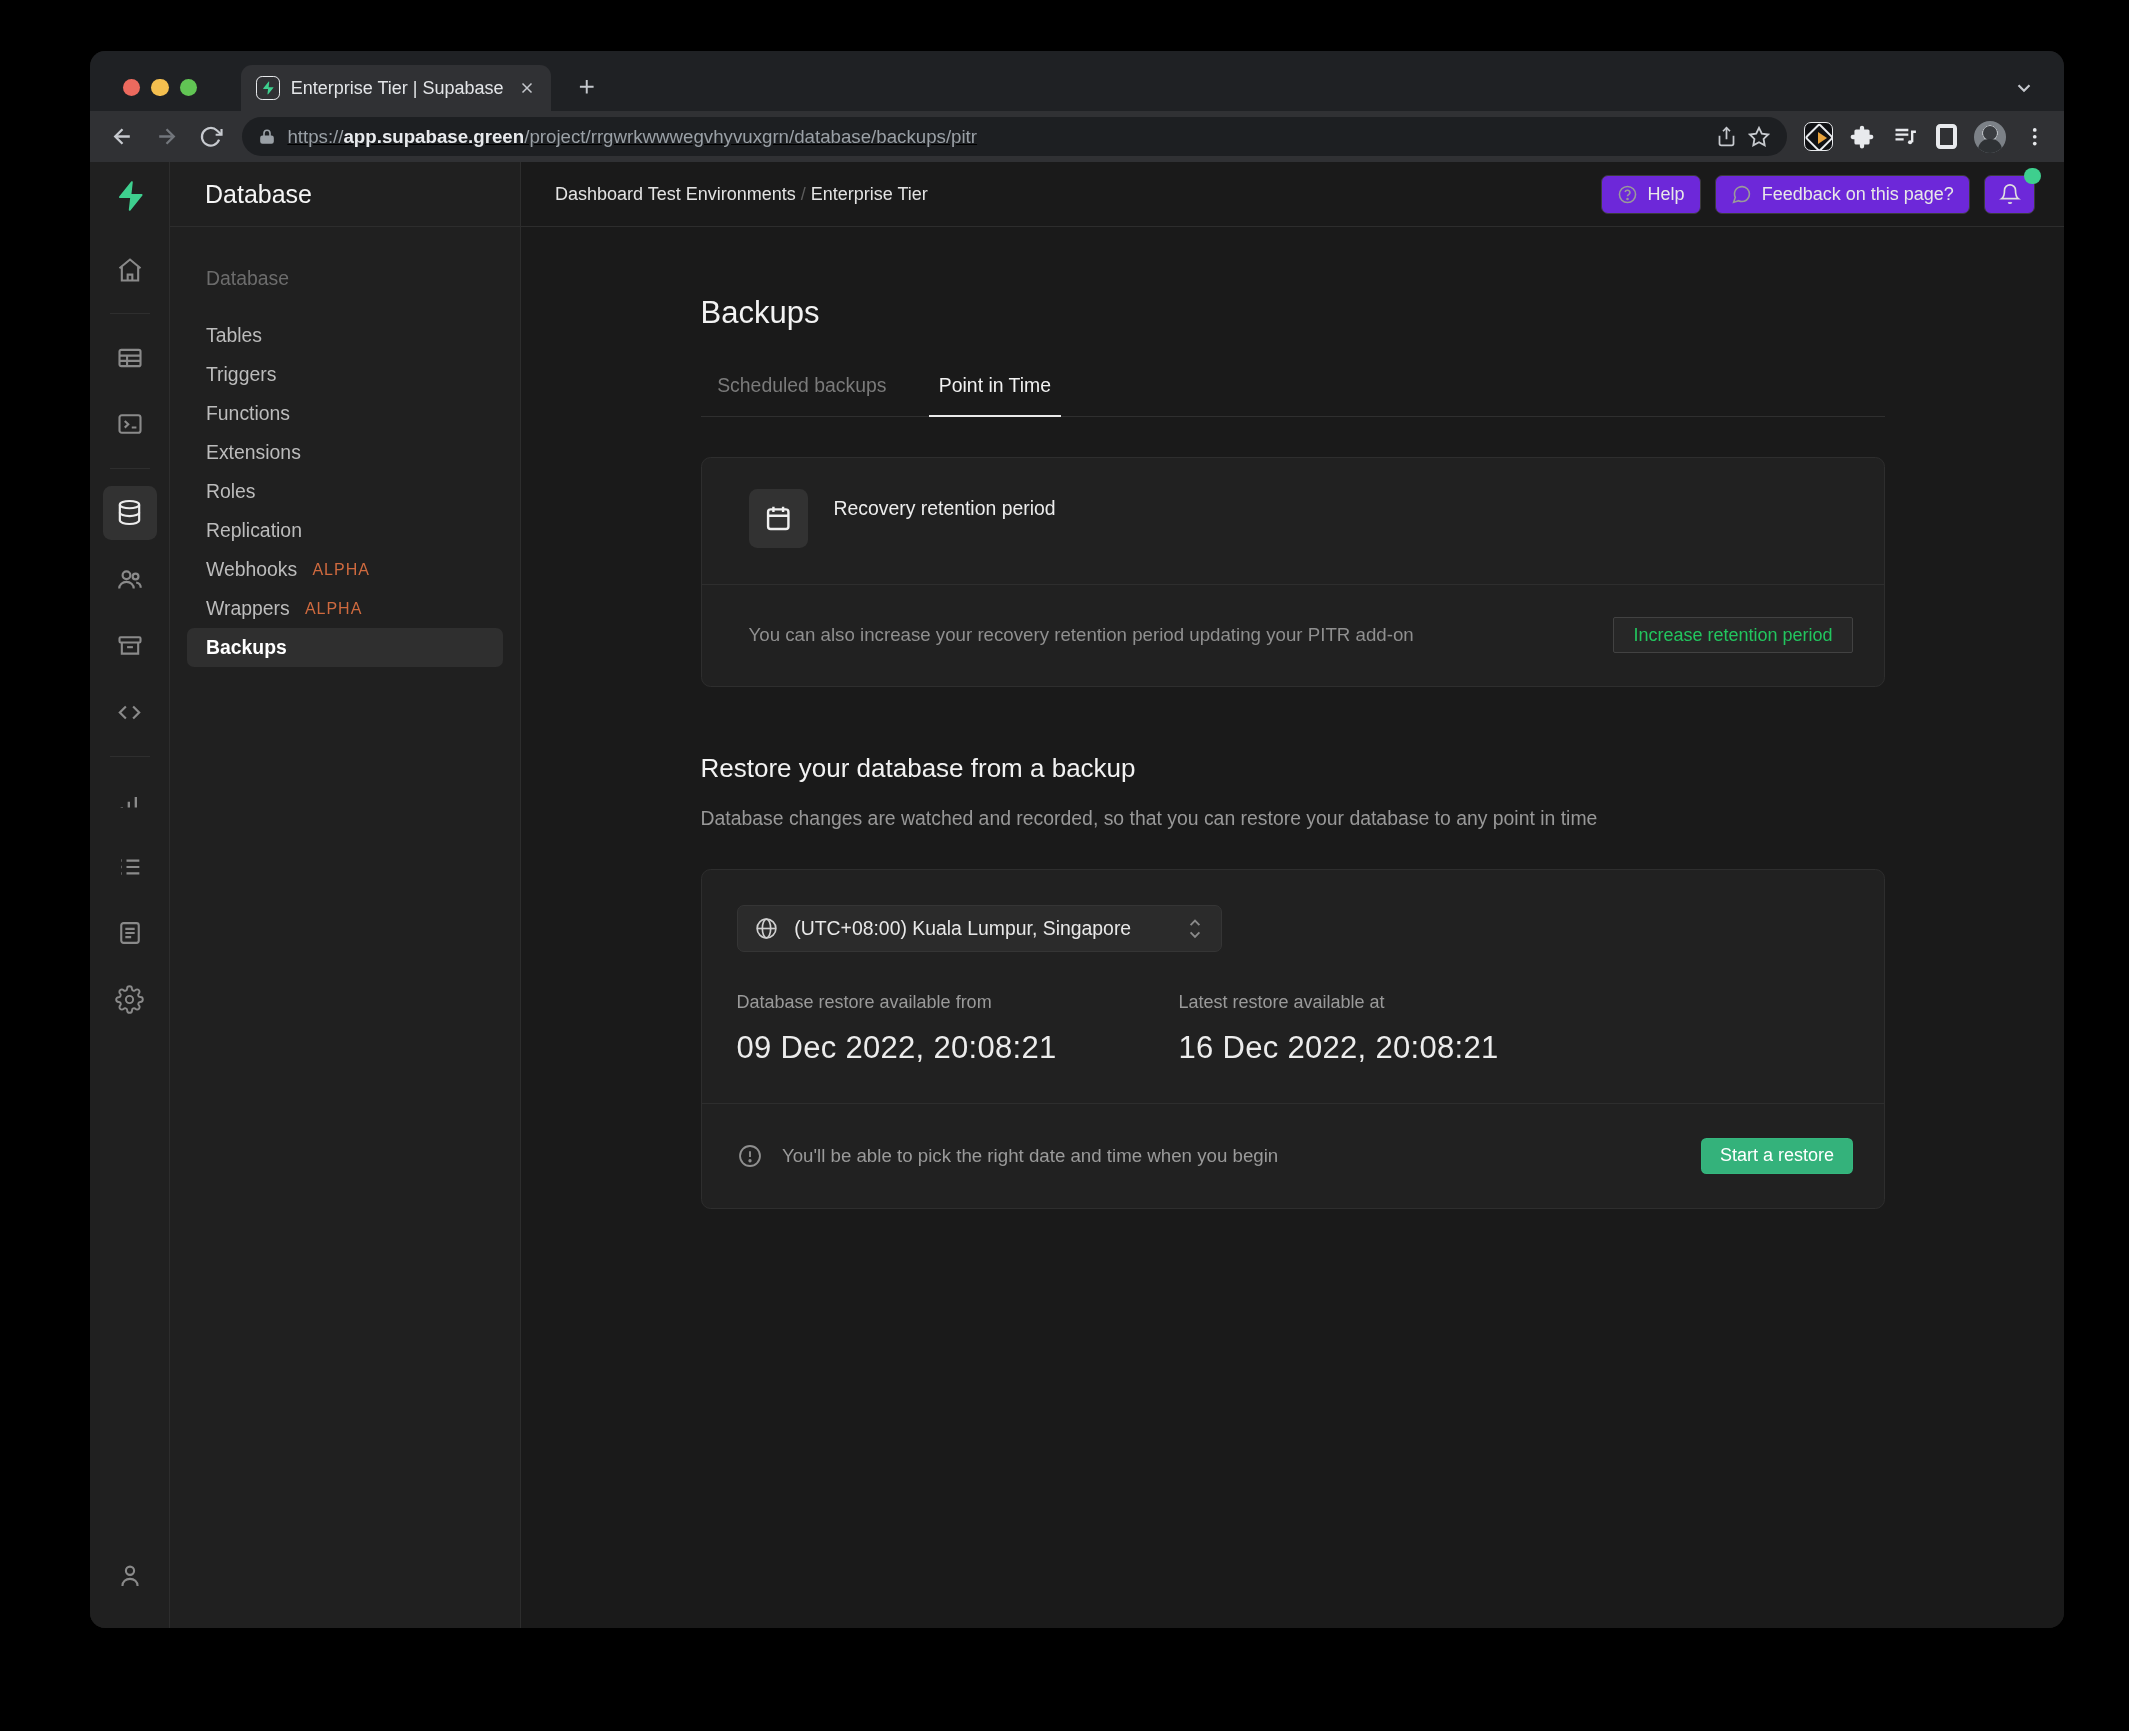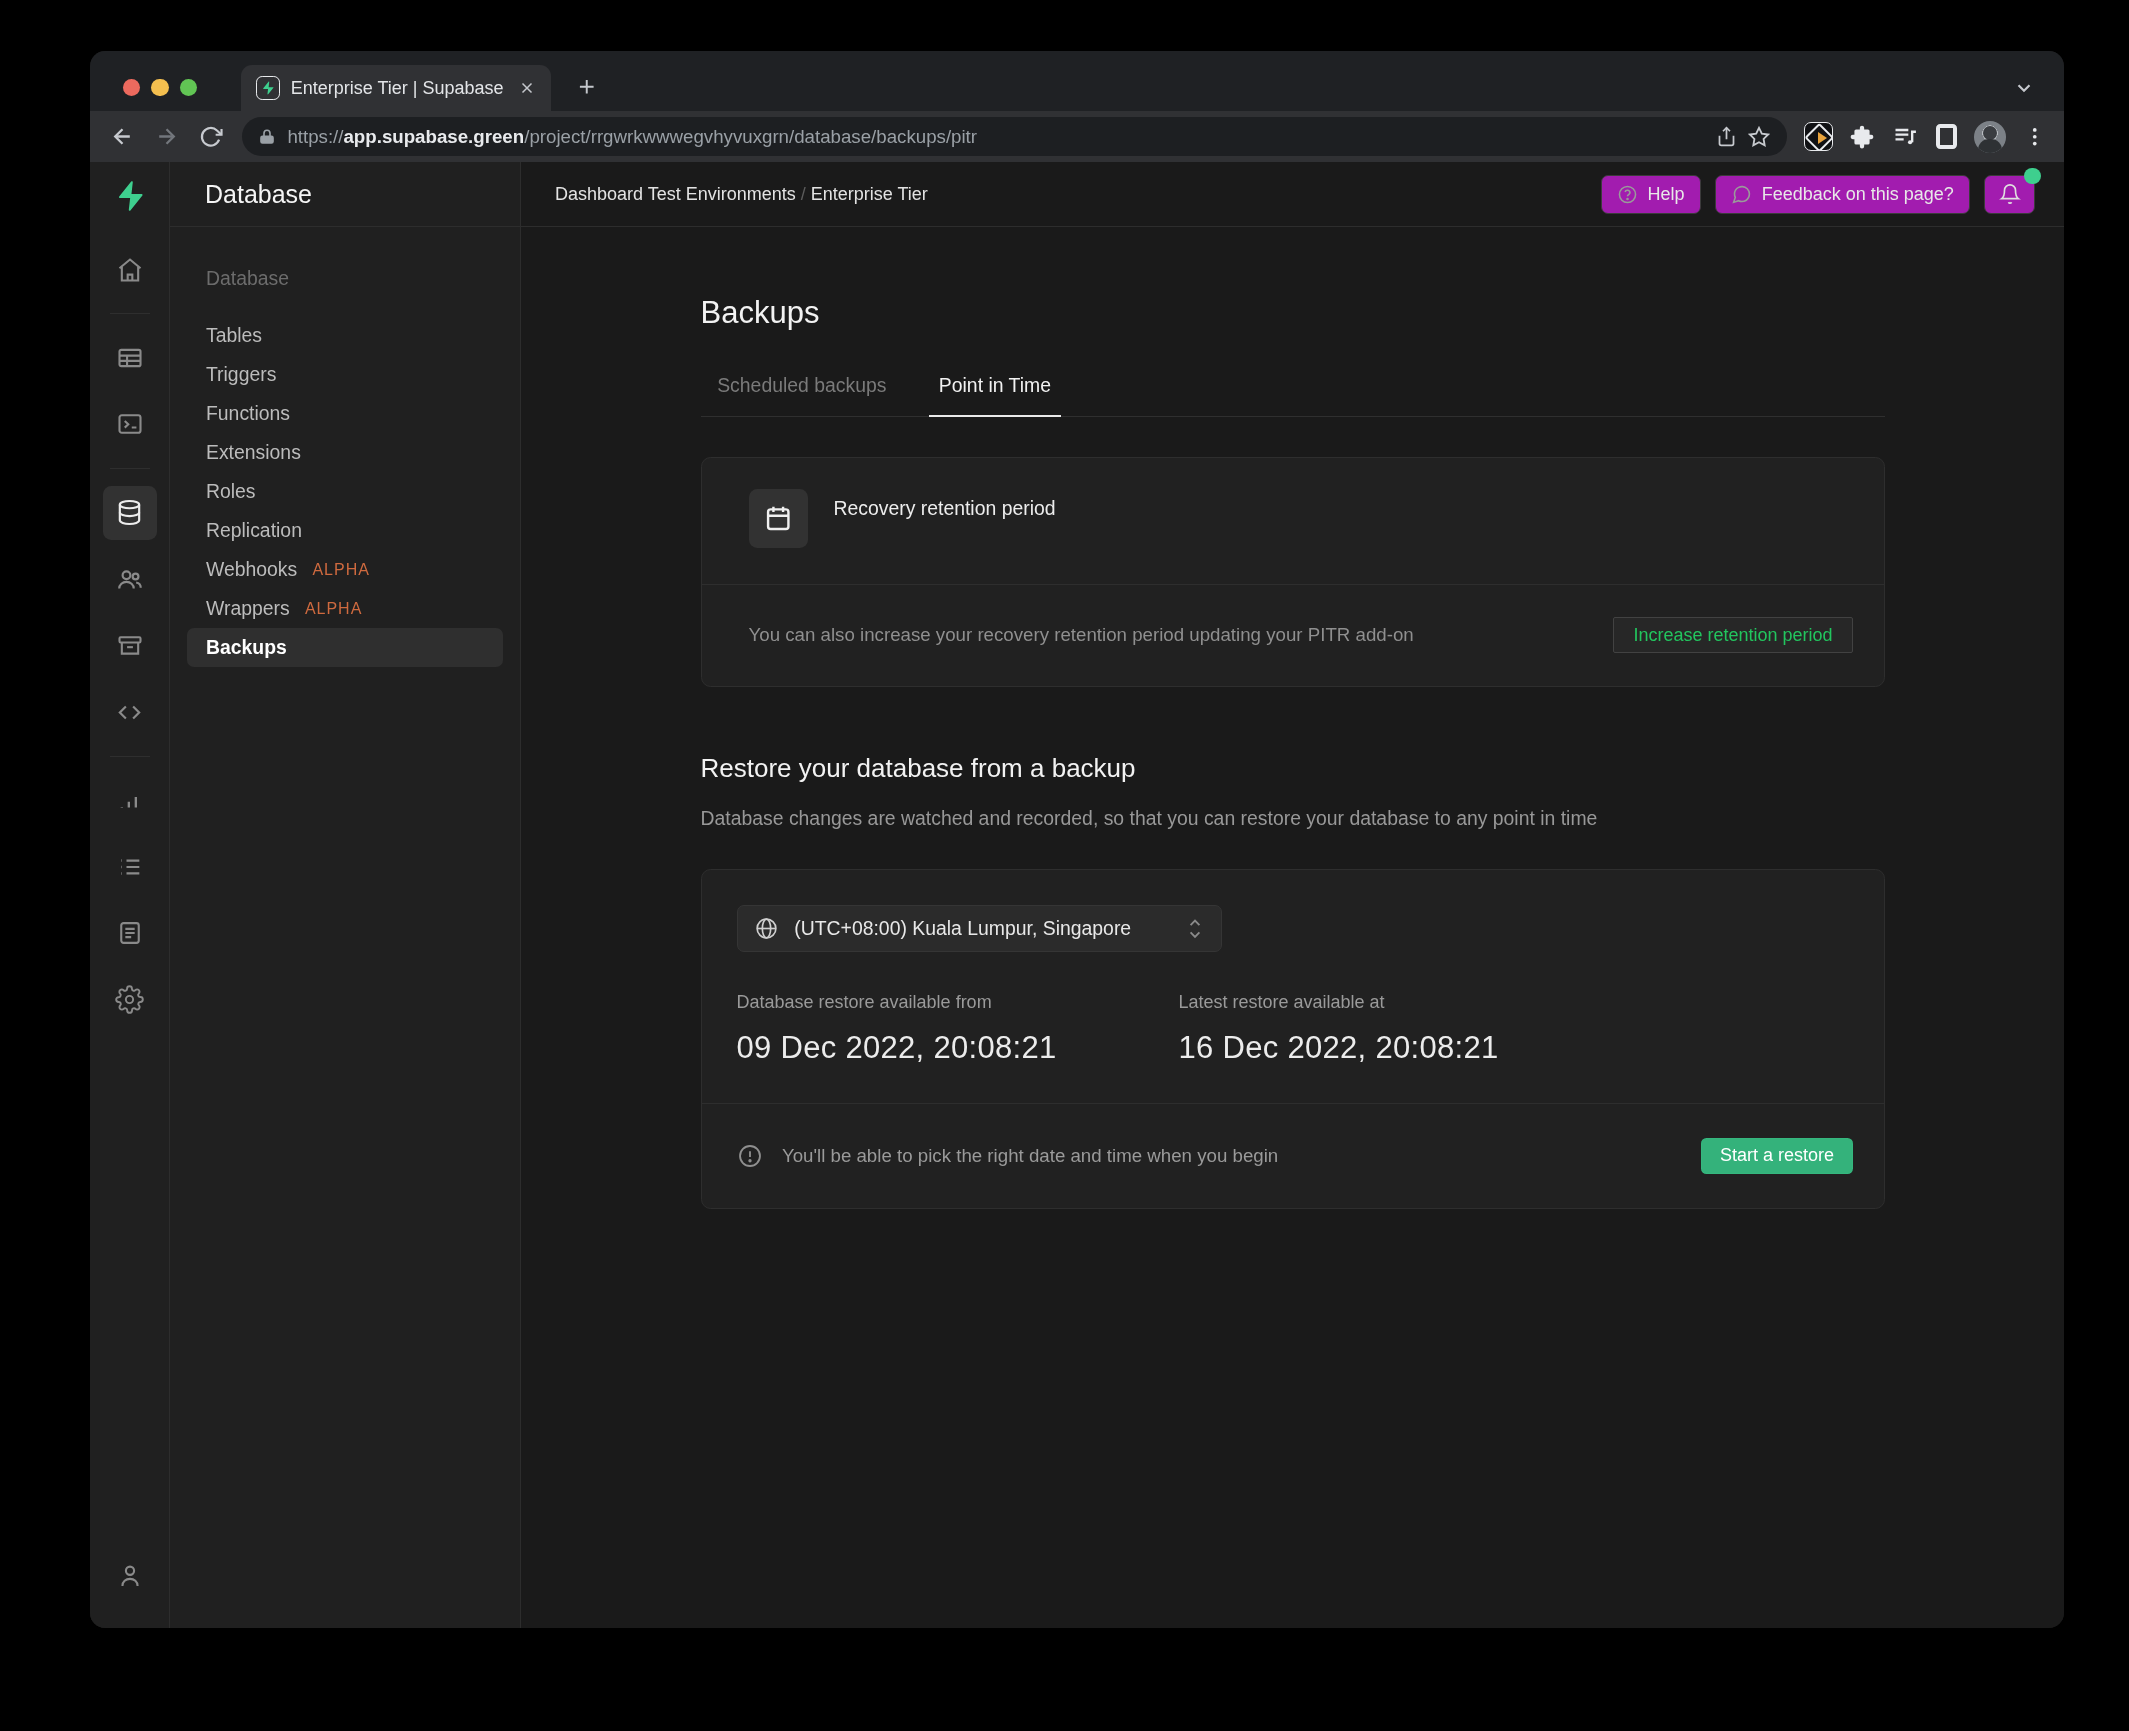--- a/index.html
+++ b/index.html
@@ -33,21 +33,21 @@
   .tab-title { flex:1; font-size:18px; color:#e3e5e8; white-space:nowrap; overflow:hidden; text-overflow:ellipsis; }
   .tab-close { color:#c4c7cc; flex:none; }
   .newtab { position:absolute; left:485px; top:23.5px; color:#c4c7cc; }
   .strip-chevron { position:absolute; right:29px; top:26px; color:#c4c7cc; }
 
   .toolbar { height:51px; background:#303134; display:flex; align-items:center; padding:0 18px; gap:16.6px; }
   .nav-ic { width:28px; height:28px; display:flex; align-items:center; justify-content:center; color:#c7cacf; flex:none; }
   .nav-ic.dim { color:#72767c; }
   .omnibox {
     flex:1; height:39px; background:#1d1f22; border-radius:19.4px;
-    display:flex; align-items:center; padding:0 16.6px; gap:11px; min-width:0;
+    display:flex; align-items:center; padding:0 16.6px; gap:11px; min-width:0;text-decoration:underline;
   }
   .omnibox .lock { color:#9aa0a6; flex:none; }
   .url { flex:1; font-size:18.7px; white-space:nowrap; overflow:hidden; min-width:0; }
   .url .dim { color:#9aa0a6; } .url .host { color:#e8eaed; font-weight:bold; }
   .pill-ic { color:#c7cacf; flex:none; }
   .ext-cam { width:29px; height:29px; border-radius:7px; background:#101114; border:1.4px solid #e8eaed;
     position:relative; overflow:hidden; flex:none; }
   .ext-cam:before { content:""; position:absolute; left:4.2px; top:4.2px; width:16.6px; height:16.6px;
     border:2.1px solid #e8eaed; border-radius:2.8px; transform:rotate(45deg); }
   .ext-cam:after { content:""; position:absolute; right:4.8px; bottom:6.2px;
@@ -84,21 +84,21 @@
   .menu-item.active { background:#2f2f2f; color:#ffffff; font-weight:bold; }
   .badge-alpha { font-size:16px; letter-spacing:1px; color:#cf6a3f; }
 
   
   .main { flex:1; display:flex; flex-direction:column; min-width:0; }
   .main-header { height:65px; border-bottom:0.7px solid #2d2d2d; display:flex; align-items:center;
     padding:0 29px 0 34px; flex:none; }
   .breadcrumb { display:flex; align-items:center; gap:5px; font-size:18px; }
   .crumb { color:#e3e3e3; } .crumb-sep { color:#5c5c5c; }
   .header-actions { margin-left:auto; display:flex; align-items:center; gap:14px; }
-  .hbtn { height:39px; background:#a21caf; border:0.7px solid #3b3b3b; border-radius:7px;
+  .hbtn { height:39px; background:#6d28d9; border:0.7px solid #3b3b3b; border-radius:7px;
     display:flex; align-items:center; gap:9.7px; padding:0 15.2px; color:#e8e8e8; font-size:18px; }
   .hbtn .ic { color:#9a9a9a; }
   .bell-wrap { position:relative; }
   .bell-btn { width:51px; justify-content:center; padding:0; }
   .bell-dot { position:absolute; top:-7px; right:-5.5px; width:16.6px; height:16.6px; border-radius:50%; background:#3ecf8e; }
 
   .content { flex:1; overflow:hidden; }
   .content-inner { width:1184px; margin:0 auto; padding-top:68px; }
   .page-title { font-size:31px; font-weight:500; color:#f2f2f2; }
 

